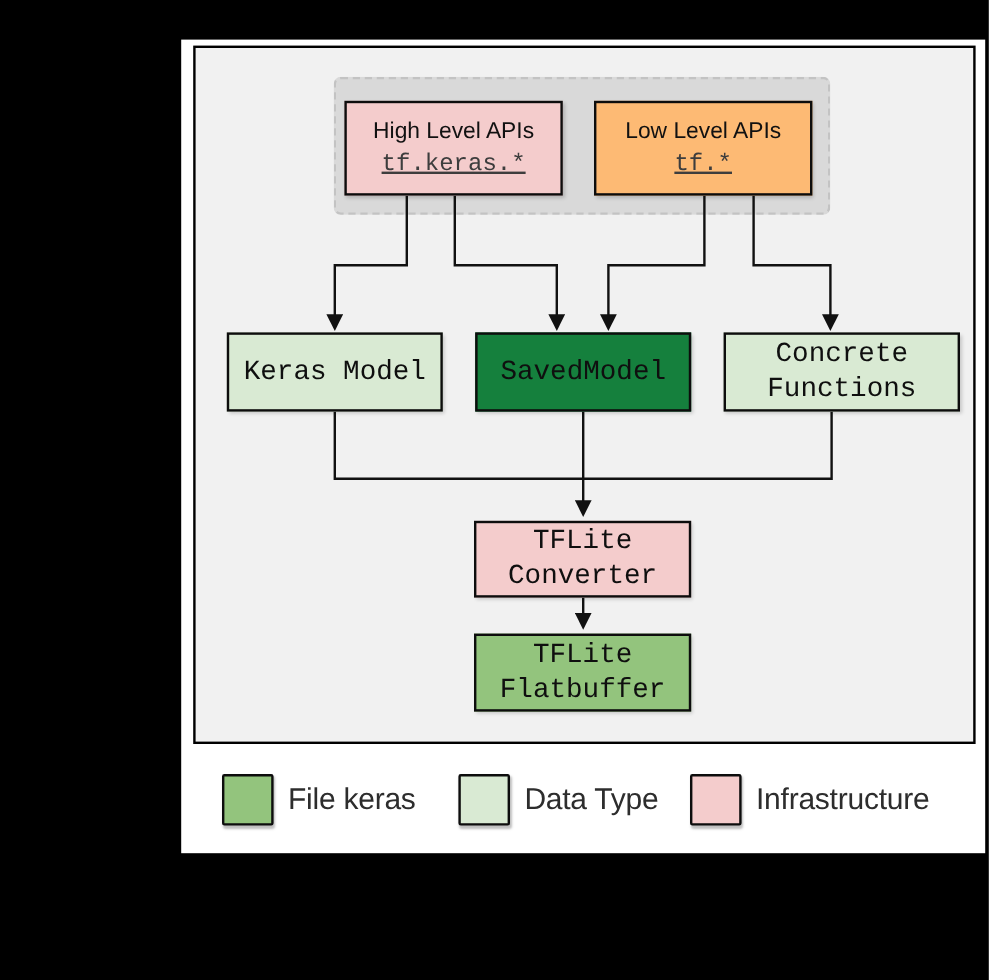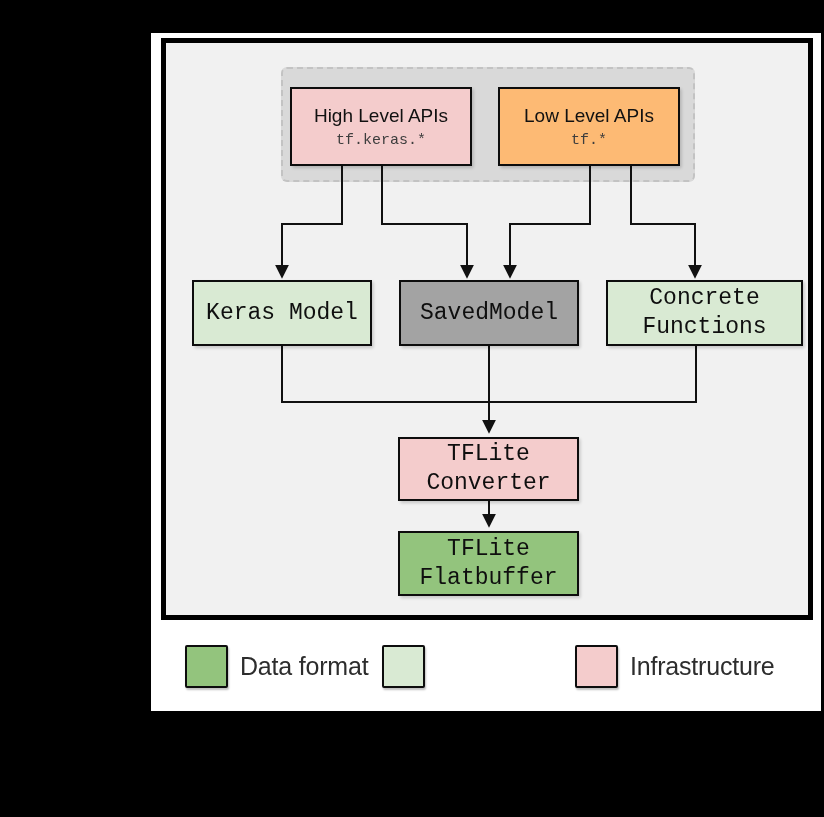--- a/index.html
+++ b/index.html
@@ -6,40 +6,40 @@
   body{
     width:824px;height:817px;position:relative;overflow:hidden;
     background:#000;font-family:"Liberation Sans",sans-serif;
   }
   .panel{
     position:absolute;left:151px;top:33px;width:670px;height:678px;
     background:#ffffff;
   }
   .diagram{
     position:absolute;left:10px;top:5px;width:652px;height:582px;
-    background:#f1f1f1;border:5px solid #000000;box-sizing:border-box;
+    background:#f1f1f1;border:2px solid #000000;box-sizing:border-box;
   }
   .api-group{
     position:absolute;left:115px;top:24px;width:414px;height:115px;
     background:#d9d9d9;border:2px dashed #c3c3c3;border-radius:6px;
     box-sizing:border-box;
   }
   svg.wires{position:absolute;left:0;top:0;width:652px;height:582px;}
   .node{
     position:absolute;border:2px solid #0d0d0d;box-sizing:border-box;
     display:flex;flex-direction:column;align-items:center;justify-content:center;
     box-shadow:1.5px 2px 3px rgba(0,0,0,0.18);
   }
   .api-title{
     font-family:"Liberation Sans",sans-serif;font-size:19px;font-weight:500;
     color:#111;line-height:22px;
   }
   .api-code{
     font-family:"Liberation Mono","DejaVu Sans Mono",monospace;
-    font-size:15px;color:#3d3d3d;margin-top:5px;
+    font-size:20px;color:#3d3d3d;margin-top:5px;text-decoration:underline;
   }
   .node-label{
     font-family:"Liberation Mono","DejaVu Sans Mono",monospace;
     font-size:23px;color:#0f0f0f;text-align:center;
     white-space:pre-line;line-height:29px;
   }
   .legend{position:absolute;left:0px;top:612px;width:670px;height:43px;}
   .legend-item{position:absolute;top:0;height:43px;display:flex;align-items:center;}
   .legend-swatch{
     width:43px;height:43px;border:2px solid #0d0d0d;box-sizing:border-box;
@@ -83,21 +83,21 @@
 
     <div class="node" style="left: 332px; top: 44px; width: 182px; height: 79px; background-color: #fdba74;">
       <div class="api-title">Low Level APIs</div>
       <div class="api-code">tf.*</div>
     </div>
 
     <div class="node" style="left: 26px; top: 237px; width: 180px; height: 66px; background-color: rgb(217, 234, 211);">
       <div class="node-label">Keras Model</div>
     </div>
 
-    <div class="node" style="left: 233px; top: 237px; width: 180px; height: 66px; background-color: #a3a3a3;">
+    <div class="node" style="left: 233px; top: 237px; width: 180px; height: 66px; background-color: #15803d;">
       <div class="node-label">SavedModel</div>
     </div>
 
     <div class="node" style="left: 440px; top: 237px; width: 197px; height: 66px; background-color: rgb(217, 234, 211);">
       <div class="node-label">Concrete
 Functions</div>
     </div>
 
     <div class="node" style="left: 232px; top: 394px; width: 181px; height: 64px; background-color: rgb(244, 204, 204);">
       <div class="node-label">TFLite
@@ -107,23 +107,24 @@
     <div class="node" style="left: 232px; top: 488px; width: 181px; height: 65px; background-color: rgb(147, 196, 125);">
       <div class="node-label">TFLite
 Flatbuffer</div>
     </div>
 
   </div>
 
   <div class="legend">
     <div class="legend-item" style="left:34px">
       <span class="legend-swatch" style="background-color: rgb(147, 196, 125);"></span>
-      <span class="legend-label">Data format</span>
+      <span class="legend-label">File keras</span>
     </div>
     <div class="legend-item" style="left:231px">
       <span class="legend-swatch" style="background-color: rgb(217, 234, 211);"></span>
+      <span class="legend-label">Data Type</span>
     </div>
     <div class="legend-item" style="left:424px">
       <span class="legend-swatch" style="background-color: rgb(244, 204, 204);"></span>
       <span class="legend-label">Infrastructure</span>
     </div>
   </div>
 </div>
 
 </body></html>

